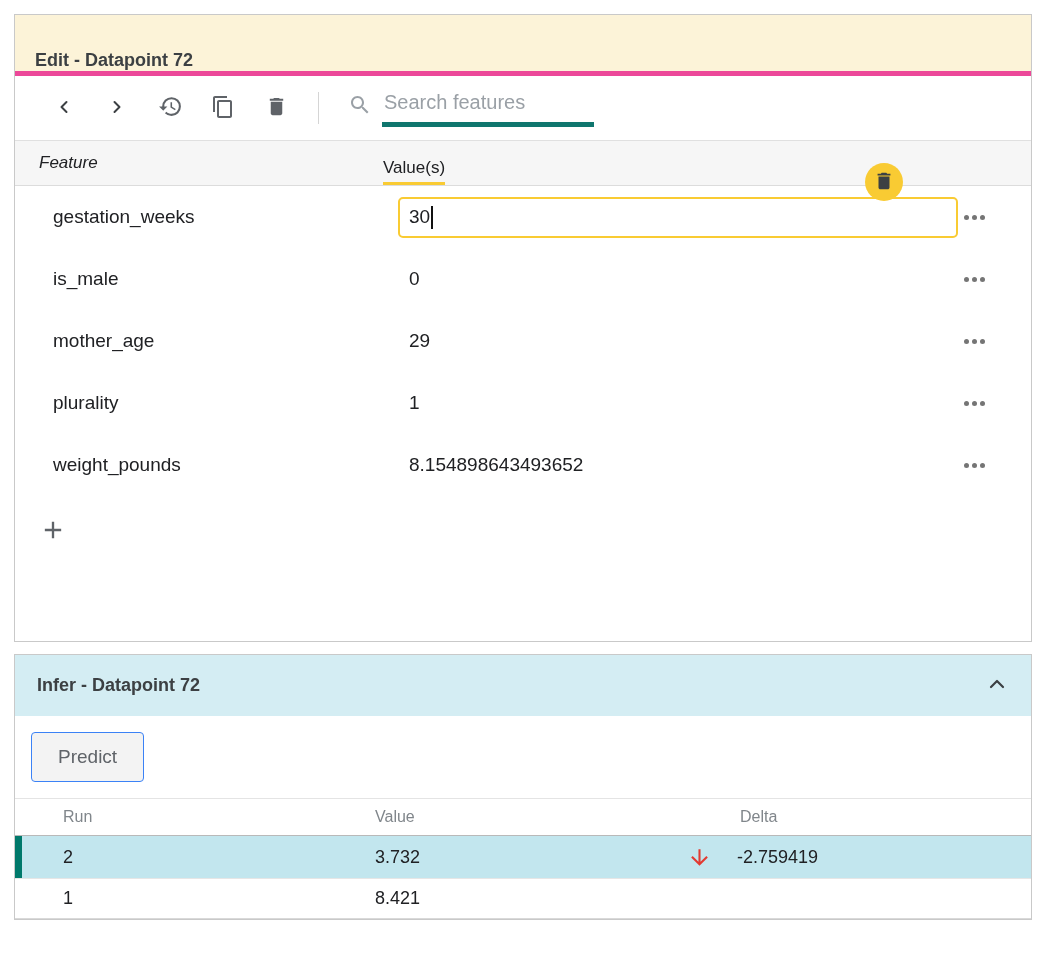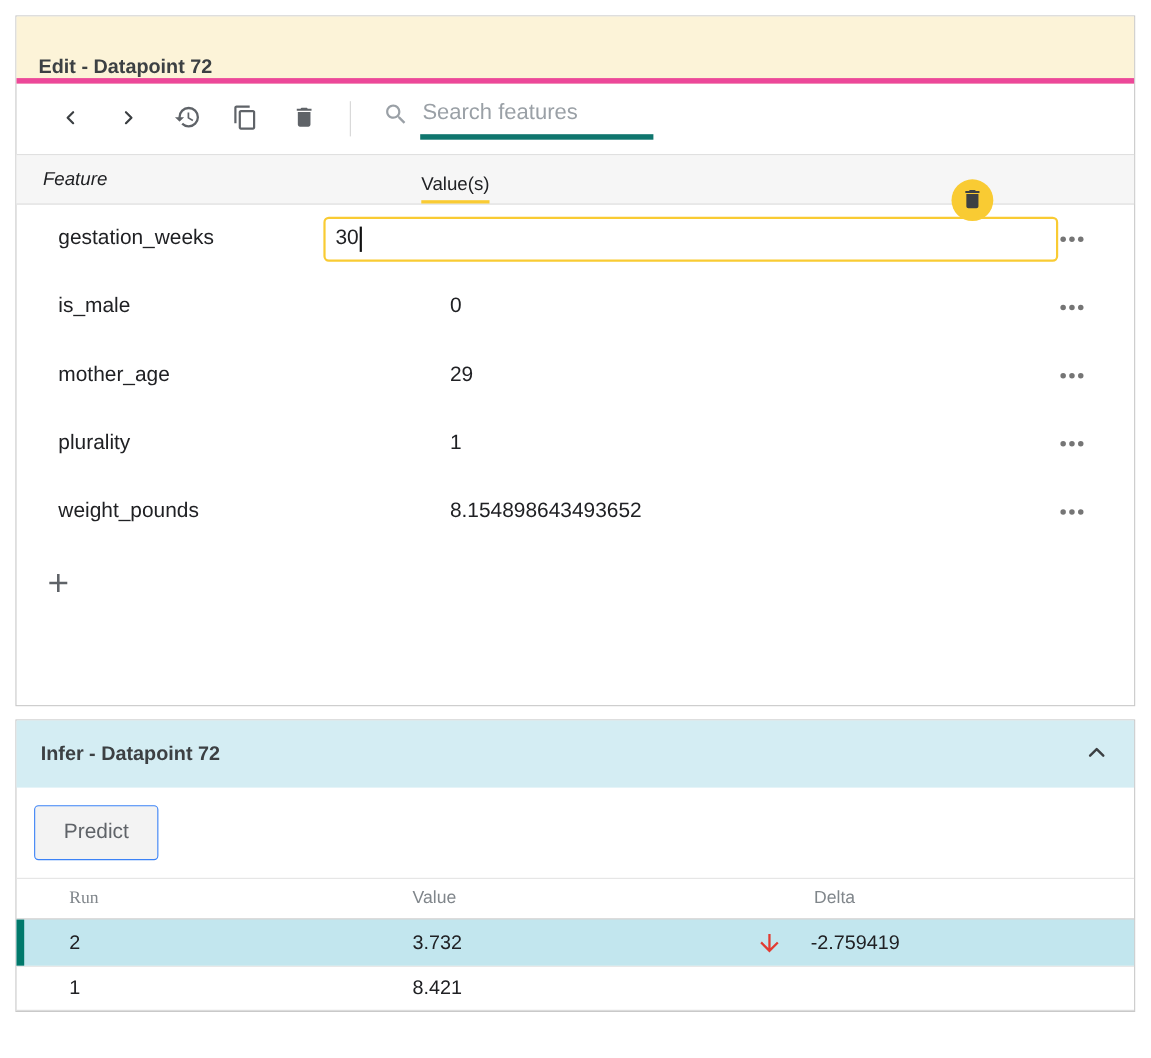--- a/index.html
+++ b/index.html
@@ -65,21 +65,21 @@
     width: 38px; height: 38px; border-radius: 50%;
     background: var(--accent-yellow, #f9cb33);
     border: none; cursor: pointer;
     display: flex; align-items: center; justify-content: center;
   }
 
   .frow { height: 62px; display: flex; align-items: center; padding-left: 38px; }
   .fname { width: 345px; font-size: 19px; color: #202124; }
   .fval { flex: 1; display: flex; align-items: center; }
   .value-input {
-    width: 668px;
+    width: 560px;
     border: 2px solid var(--accent-yellow, #f9cb33);
     border-radius: 5px;
     padding: 7px 9px;
     font-size: 19px; background: #fff;
     display: flex; align-items: center;
     cursor: text;
   }
   .caret { display: inline-block; width: 1.5px; height: 23px; background: #111; margin-left: 1px; }
   .vtext { padding-left: 11px; font-size: 19px; cursor: text; }
   .more-btn {
@@ -109,21 +109,21 @@
     padding: 13px 26px; font-size: 19px; color: #5f6368; cursor: pointer;
     font-family: "Liberation Sans", "DejaVu Sans", sans-serif;
   }
 
   .run-thead {
     display: flex; align-items: center; height: 38px;
     padding-left: 48px;
     border-top: 1px solid #e4e4e4; border-bottom: 1px solid #b9b9b9;
     color: #80868b; font-size: 16px;
   }
-  .h-run { width: 312px; font-family: Liberation Serif, serif; } .h-value { width: 312px; } .h-delta { padding-left: 53px; }
+  .h-run { width: 312px; } .h-value { width: 312px; } .h-delta { padding-left: 53px; }
 
   .run-row { display: flex; align-items: center; height: 42px; padding-left: 48px; font-size: 18px; cursor: pointer; }
   .run-row.selected {
     background: var(--selected-row-bg, #c2e6ee);
     border-left: 7px solid var(--selected-row-accent, #00796b);
     padding-left: 41px;
   }
   .run-row.plain { border-top: 1px solid #e6e6e6; border-bottom: 1px solid #d9d9d9; height: 41px; }
   .col-run { width: 312px; } .col-value { width: 312px; }
   .col-delta { display: flex; align-items: center; }

